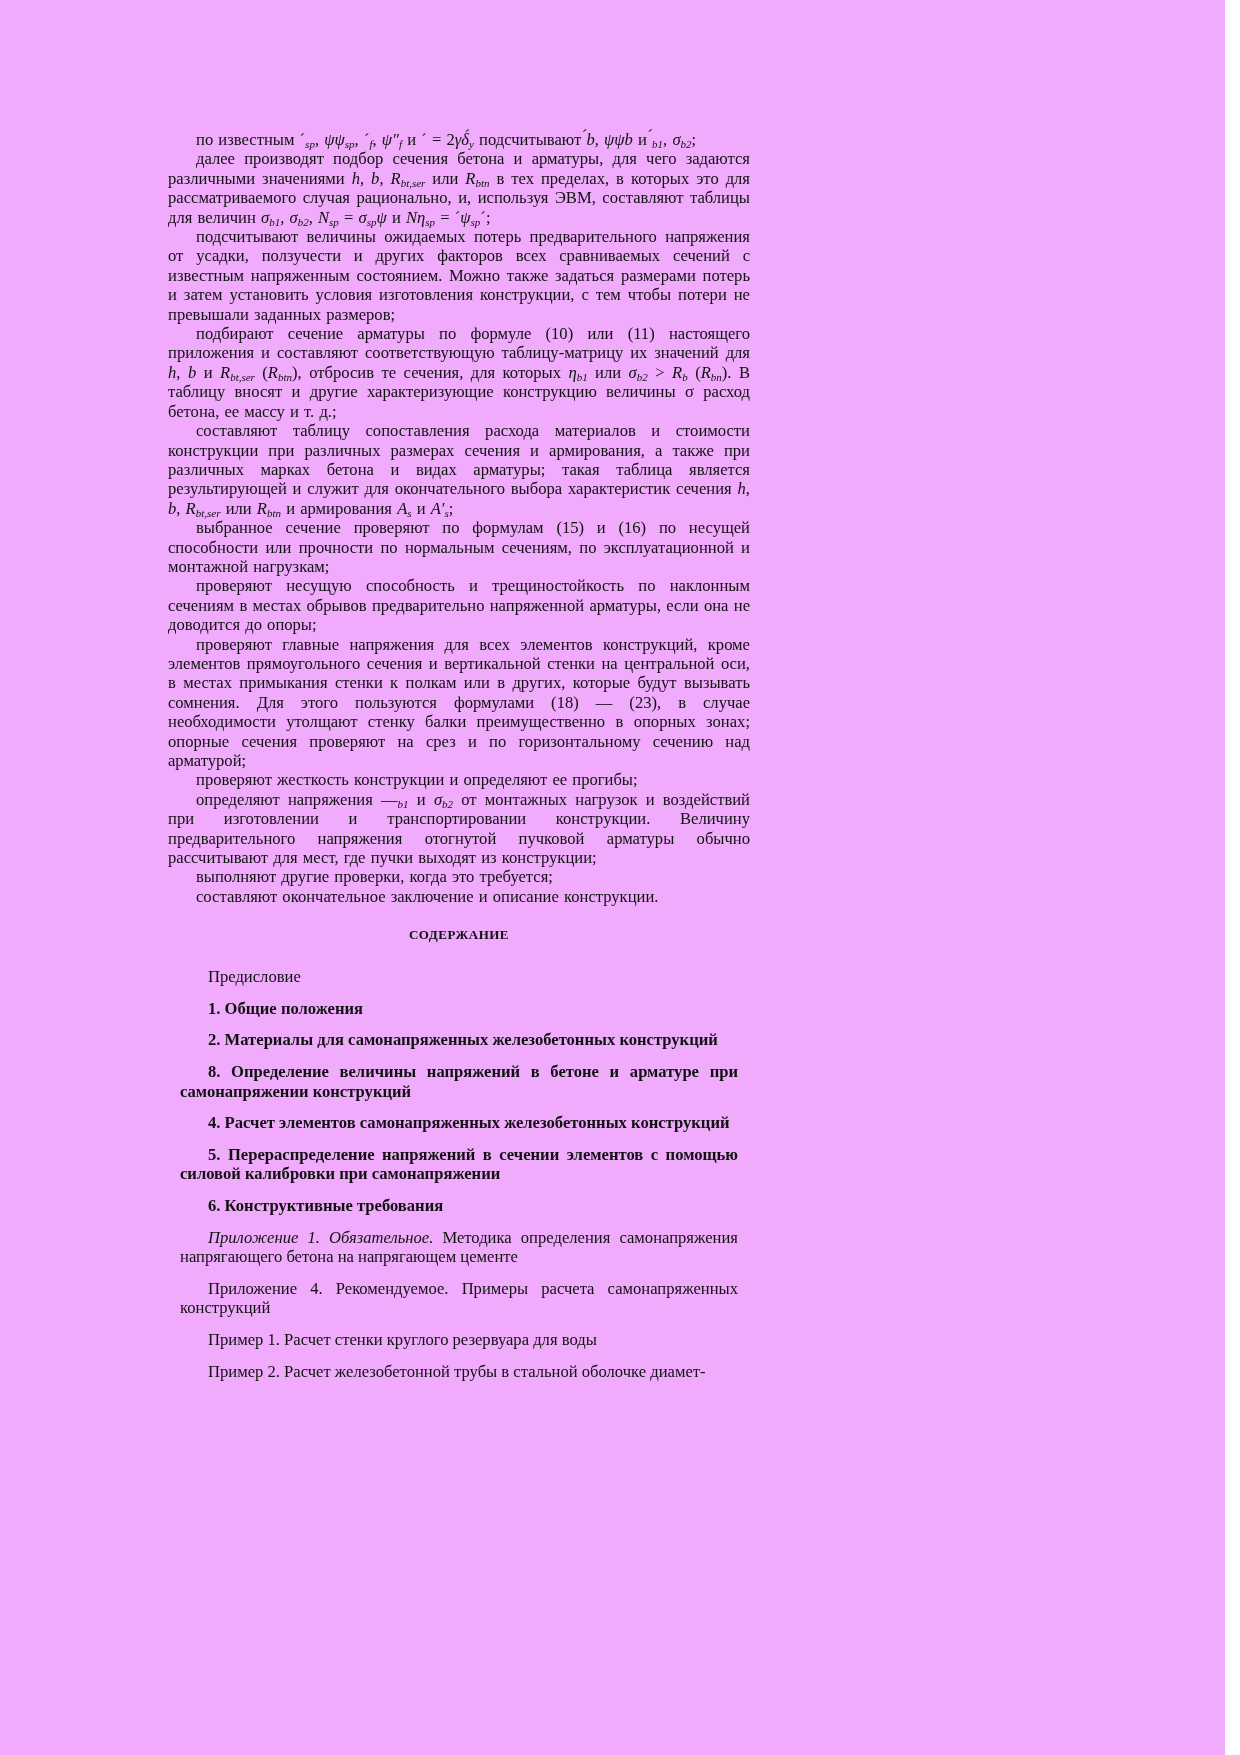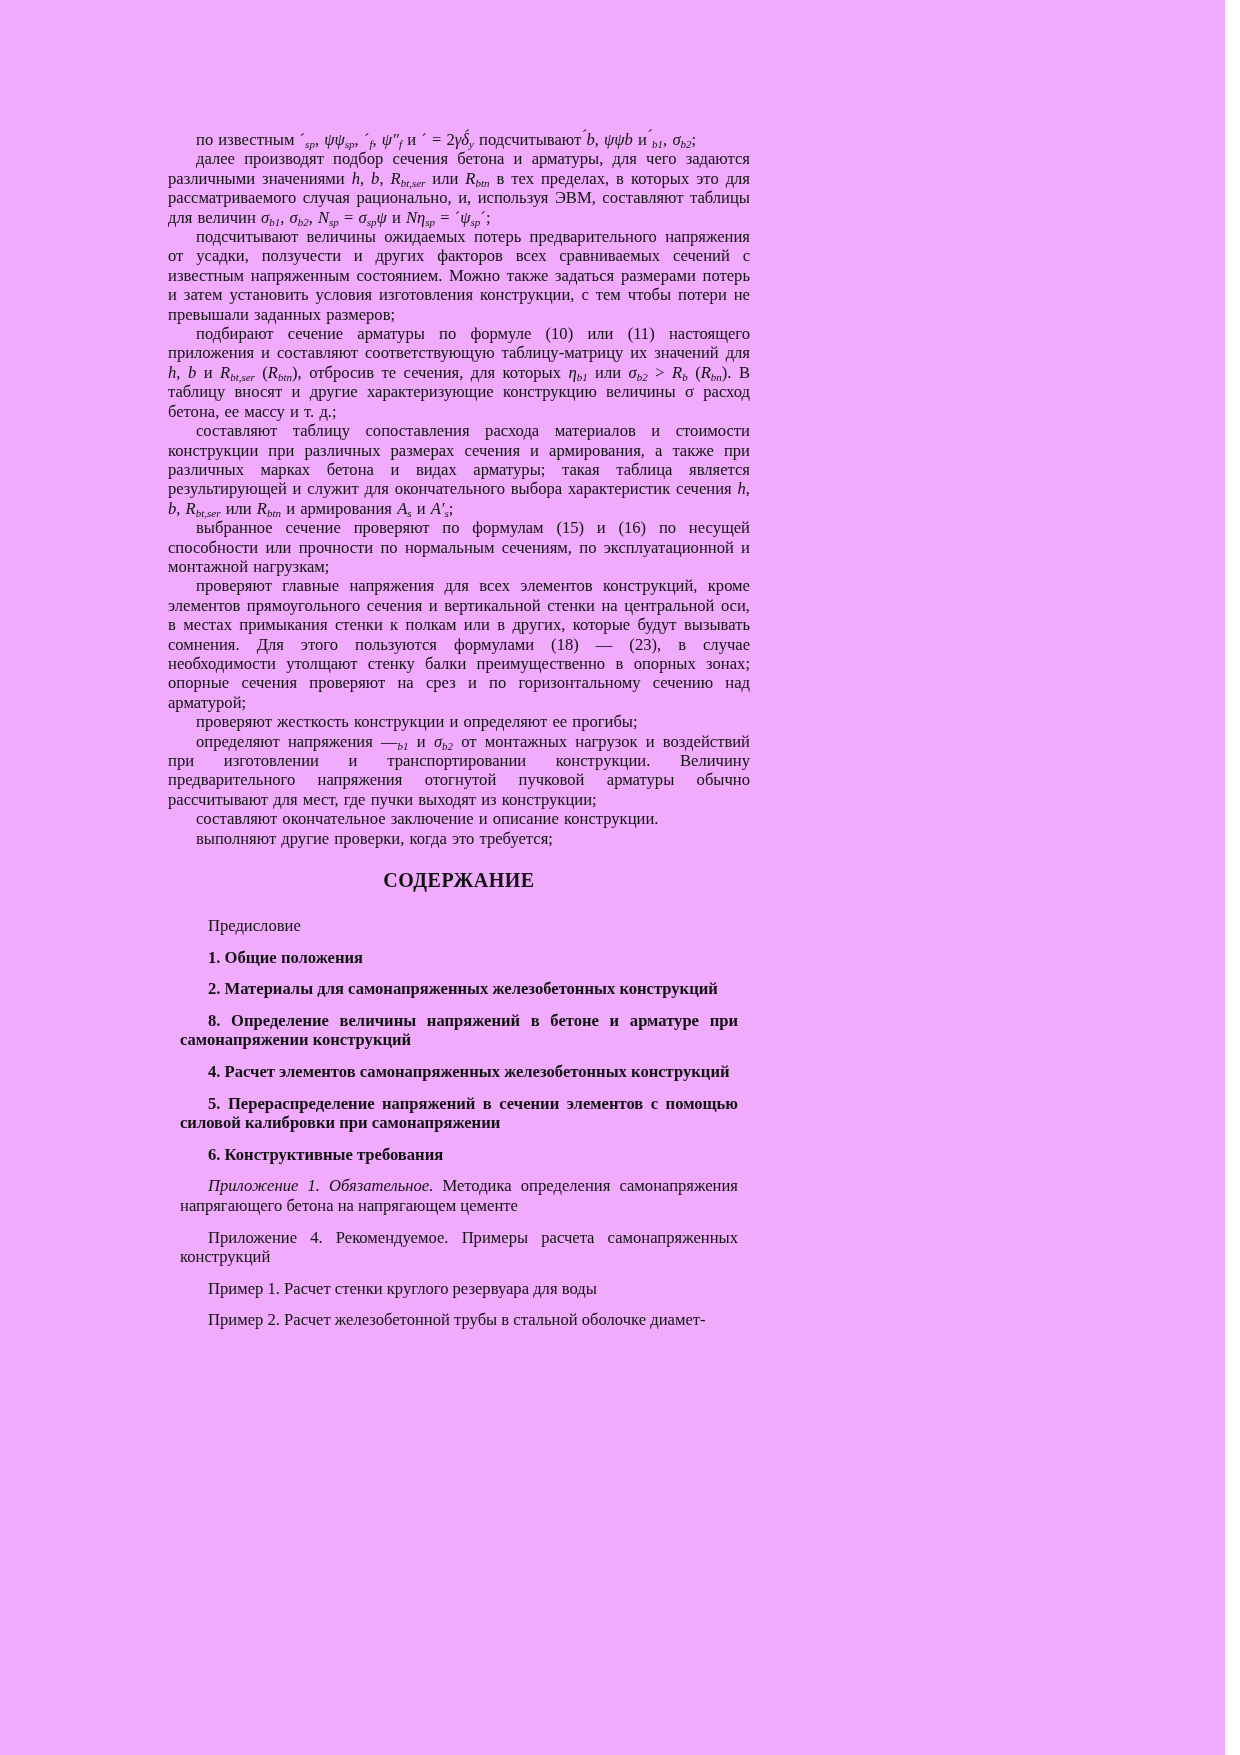--- a/index.html
+++ b/index.html
@@ -30,21 +30,21 @@
     margin: 0;
     word-spacing: 1px;
   }
   .para i { font-style: italic; }
   .para sub, .toc-item sub {
     font-size: 11px;
     line-height: 0;
     vertical-align: -3px;
   }
   .toc-heading {
-    font-size: 20px;
+    font-size: 13px;
     font-weight: bold;
     text-align: center;
     margin: 21px 0 24px 0;
     letter-spacing: 0.5px;
   }
   .toc-item {
     font-size: 16.6px;
     line-height: 19.6px;
     text-align: justify;
     text-indent: 28px;
@@ -62,25 +62,26 @@
 
 <div class="page">
   <div class="content">
 
     <p class="para">по известным ´<i><sub>sp</sub></i>, <i>ψψ<sub>sp</sub></i>, ´<i><sub>f</sub></i>, <i>ψ″<sub>f</sub></i> и ´ = 2<i>γδ́<sub>у</sub></i> подсчитывают <i>́b</i>, <i>ψψb</i> и <i>́<sub>b1</sub></i>, <i>σ<sub>b2</sub></i>;</p>
     <p class="para">далее производят подбор сечения бетона и арматуры, для чего задаются различными значениями <i>h</i>, <i>b</i>, <i>R<sub>bt,ser</sub></i> или <i>R<sub>btn</sub></i> в тех пределах, в которых это для рассматриваемого случая рационально, и, используя ЭВМ, составляют таблицы для величин <i>σ<sub>b1</sub></i>, <i>σ<sub>b2</sub></i>, <i>N<sub>sp</sub></i> = <i>σ<sub>sp</sub>ψ</i> и <i>Nη<sub>sp</sub></i> = ´<i>ψ<sub>sp</sub></i>´;</p>
     <p class="para">подсчитывают величины ожидаемых потерь предварительного напряжения от усадки, ползучести и других факторов всех сравниваемых сечений с известным напряженным состоянием. Можно также задаться размерами потерь и затем установить условия изготовления конструкции, с тем чтобы потери не превышали заданных размеров;</p>
     <p class="para">подбирают сечение арматуры по формуле (10) или (11) настоящего приложения и составляют соответствующую таблицу-матрицу их значений для <i>h</i>, <i>b</i> и <i>R<sub>bt,ser</sub></i> (<i>R<sub>btn</sub></i>), отбросив те сечения, для которых <i>η<sub>b1</sub></i> или <i>σ<sub>b2</sub></i> &gt; <i>R<sub>b</sub></i> (<i>R<sub>bn</sub></i>). В таблицу вносят и другие характеризующие конструкцию величины σ расход бетона, ее массу и т. д.;</p>
     <p class="para">составляют таблицу сопоставления расхода материалов и стоимости конструкции при различных размерах сечения и армирования, а также при различных марках бетона и видах арматуры; такая таблица является результирующей и служит для окончательного выбора характеристик сечения <i>h</i>, <i>b</i>, <i>R<sub>bt,ser</sub></i> или <i>R<sub>btn</sub></i> и армирования <i>A<sub>s</sub></i> и <i>A′<sub>s</sub></i>;</p>
     <p class="para">выбранное сечение проверяют по формулам (15) и (16) по несущей способности или прочности по нормальным сечениям, по эксплуатационной и монтажной нагрузкам;</p>
+    <p class="para">проверяют несущую способность и трещиностойкость по наклонным сечениям в местах обрывов предварительно напряженной арматуры, если она не доводится до опоры;</p>
     <p class="para">проверяют главные напряжения для всех элементов конструкций, кроме элементов прямоугольного сечения и вертикальной стенки на центральной оси, в местах примыкания стенки к полкам или в других, которые будут вызывать сомнения. Для этого пользуются формулами (18) — (23), в случае необходимости утолщают стенку балки преимущественно в опорных зонах; опорные сечения проверяют на срез и по горизонтальному сечению над арматурой;</p>
     <p class="para">проверяют жесткость конструкции и определяют ее прогибы;</p>
     <p class="para">определяют напряжения —<i><sub>b1</sub></i> и <i>σ<sub>b2</sub></i> от монтажных нагрузок и воздействий при изготовлении и транспортировании конструкции. Величину предварительного напряжения отогнутой пучковой арматуры обычно рассчитывают для мест, где пучки выходят из конструкции;</p>
+    <p class="para">выполняют другие проверки, когда это требуется;</p>
     <p class="para">составляют окончательное заключение и описание конструкции.</p>
-    <p class="para">выполняют другие проверки, когда это требуется;</p>
 
     <div class="toc-heading">СОДЕРЖАНИЕ</div>
 
     <p class="toc-item">Предисловие</p>
     <p class="toc-item bold">1. Общие положения</p>
     <p class="toc-item bold">2. Материалы для самонапряженных железобетонных конструкций</p>
     <p class="toc-item bold">8. Определение величины напряжений в бетоне и арматуре при самонапряжении конструкций</p>
     <p class="toc-item bold">4. Расчет элементов самонапряженных железобетонных конструкций</p>
     <p class="toc-item bold">5. Перераспределение напряжений в сечении элементов с помощью силовой калибровки при самонапряжении</p>
     <p class="toc-item bold">6. Конструктивные требования</p>

